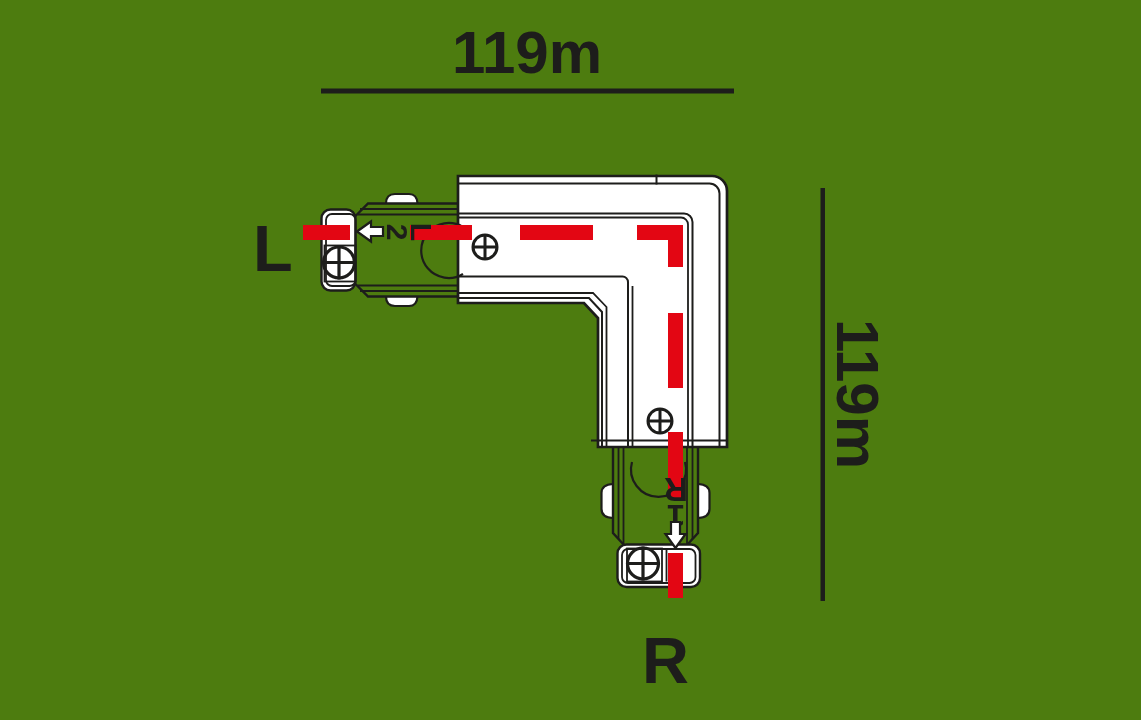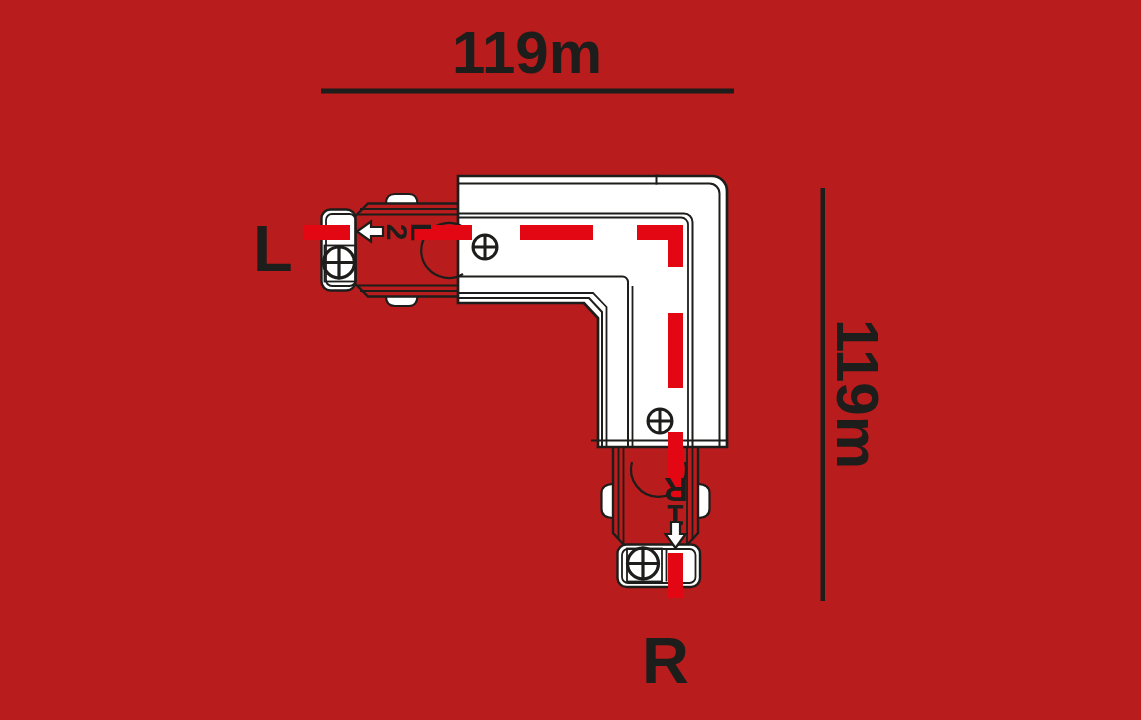--- a/index.html
+++ b/index.html
@@ -1,16 +1,16 @@
 <!DOCTYPE html>
 <html><head>
 <meta charset="utf-8">
 <style>
   html,body{margin:0;padding:0;background:#fff;}
-  .stage{position:relative;width:1141px;height:720px;background:#b91c1c;overflow:hidden;
+  .stage{position:relative;width:1141px;height:720px;background:#4d7c0f;overflow:hidden;
          font-family:"Liberation Sans",sans-serif;}
   svg{position:absolute;left:0;top:0;}
   text{font-family:"Liberation Sans",sans-serif;fill:#1d1d1b;}
   .dim-text{font-size:60px;font-weight:700;}
   .end-label{font-size:65px;font-weight:700;}
   .mark{font-weight:700;fill:#1d1d1b;}
   .mark-sm{font-size:30px;}
   .mark-md{font-size:33px;}
   .outline{fill:none;stroke:#1d1d1b;}
   .fillw{fill:#ffffff;stroke:#1d1d1b;}

